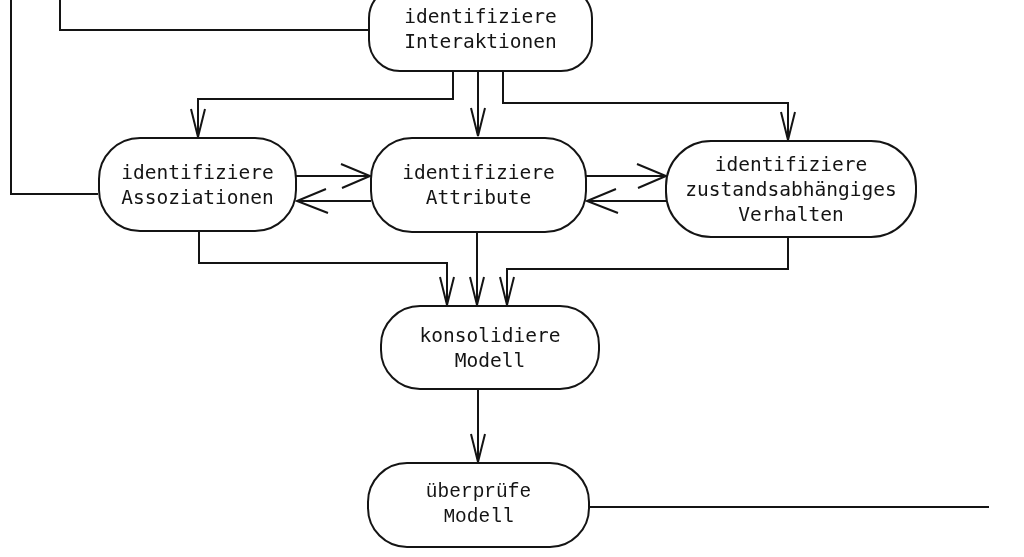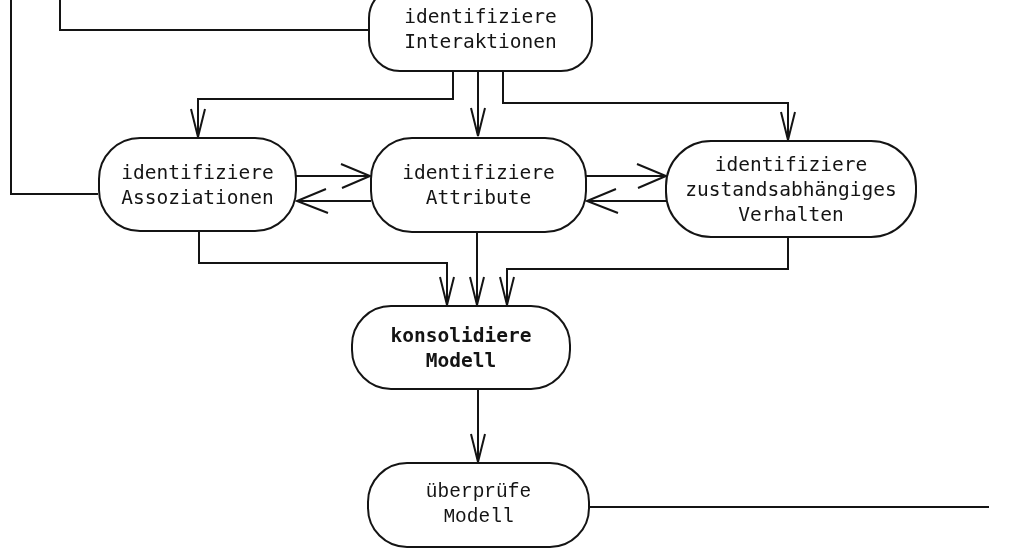--- a/index.html
+++ b/index.html
@@ -13,21 +13,21 @@
     position:absolute;box-sizing:border-box;
     border:2px solid #141414;background:#ffffff;
     display:flex;align-items:center;justify-content:center;
     color:#141414;font-size:19.5px;line-height:25px;text-align:center;
   }
   .node .lbl{white-space:pre-line;}
   #node-interaktionen{left:368px;top:-14px;width:225px;height:86px;border-radius:32px;}
   #node-assoziationen{left:98px;top:137px;width:199px;height:95px;border-radius:42px;}
   #node-attribute{left:370px;top:137px;width:217px;height:96px;border-radius:42px;}
   #node-zustand{left:665px;top:140px;width:252px;height:98px;border-radius:46px;}
-  #node-konsolidiere{left:351px;top:305px;width:220px;height:85px;border-radius:40px;font-weight:bold;}
+  #node-konsolidiere{left:380px;top:305px;width:220px;height:85px;border-radius:40px;}
   #node-ueberpruefe{left:367px;top:462px;width:223px;height:86px;border-radius:40px;font-family:Liberation Mono, monospace;}
 </style>
 </head>
 <body>
 
 <div class="stage">
 
   <svg class="wires" width="1024" height="557" viewBox="0 0 1024 557">
 
     <g>

